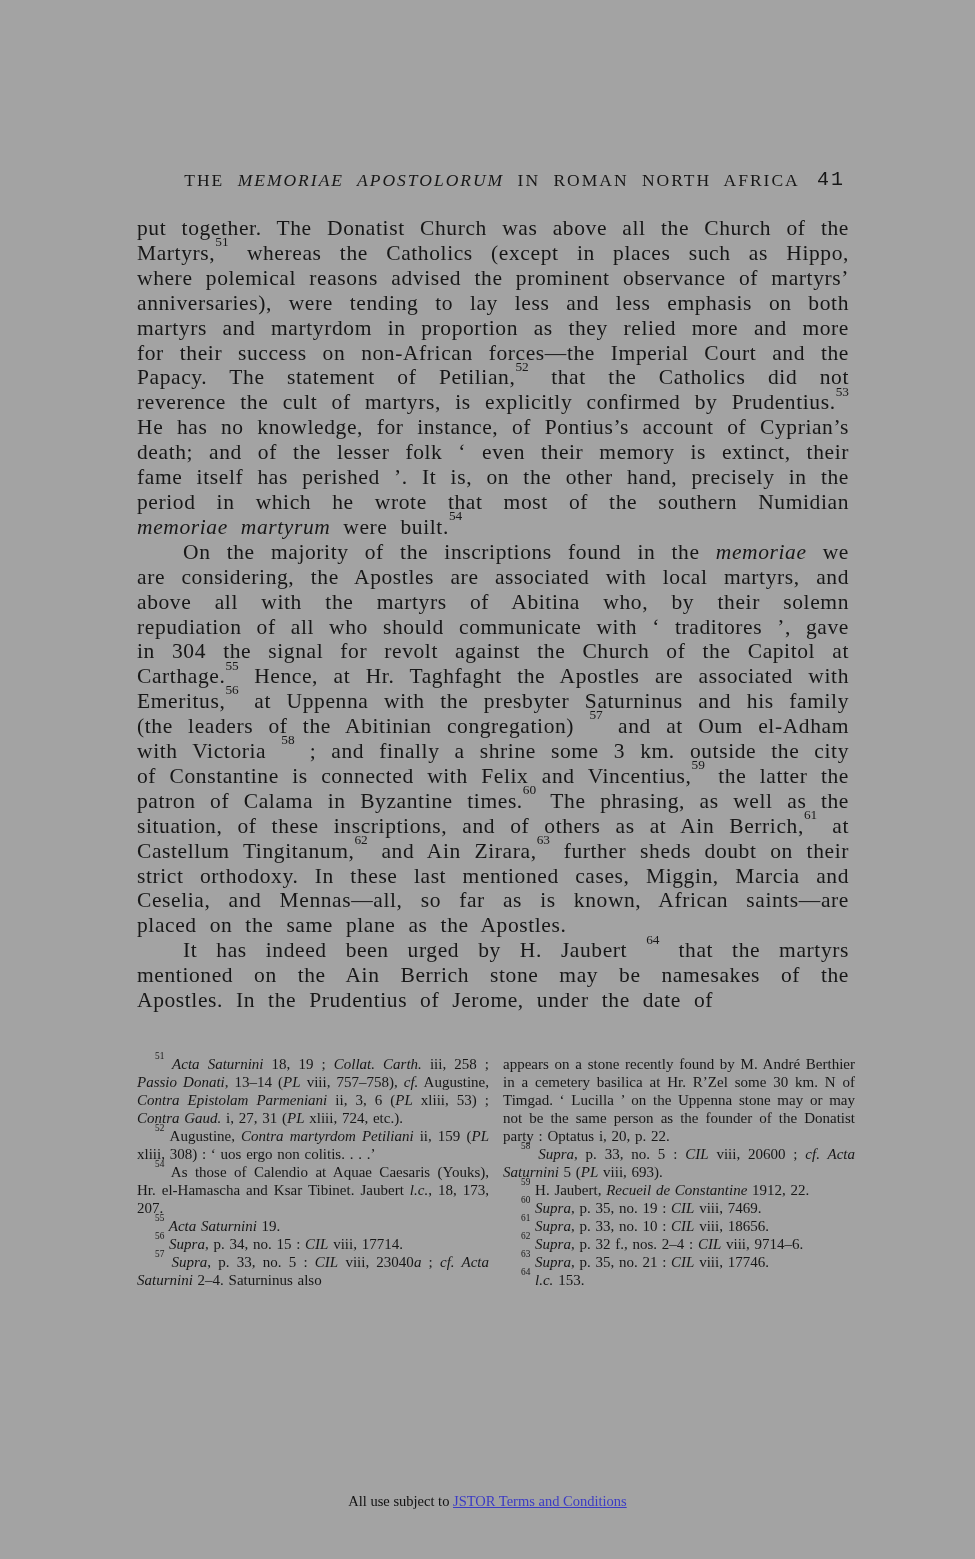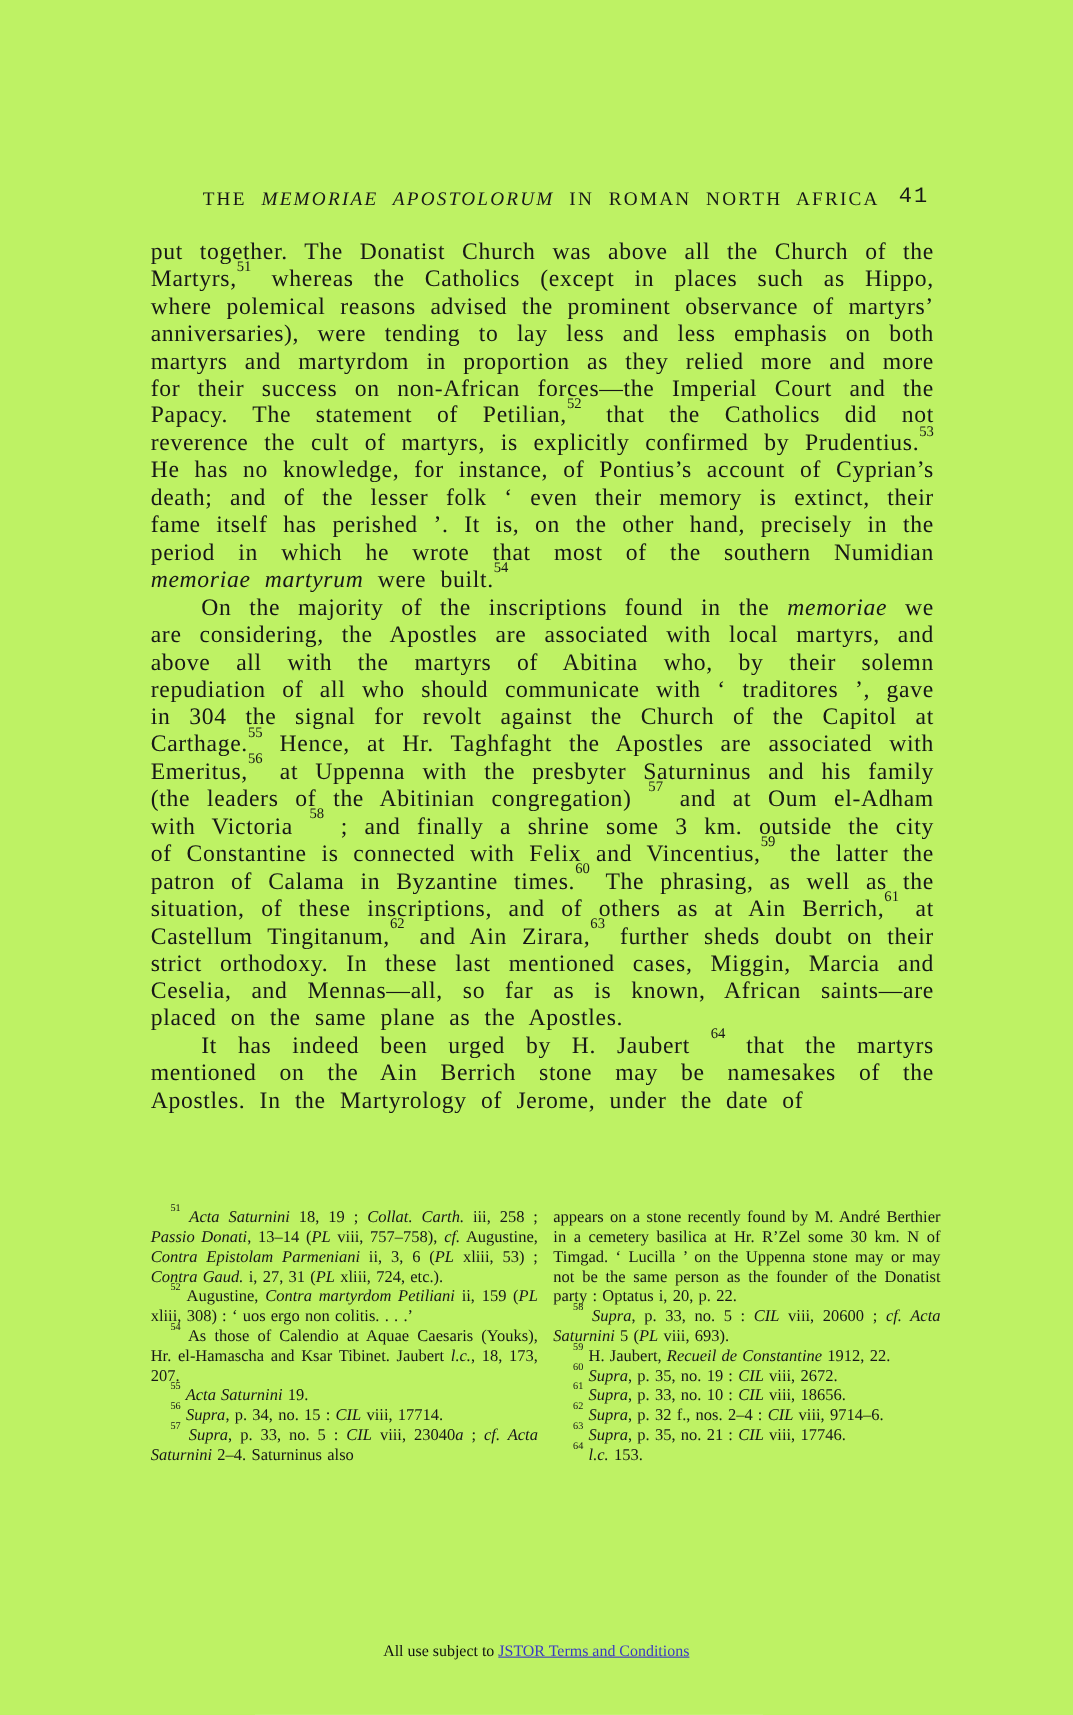--- a/index.html
+++ b/index.html
@@ -1,19 +1,19 @@
 <!DOCTYPE html>
 <html><head>
 <meta charset="utf-8">
 <style>
   html, body { margin:0; padding:0; background:#ffffff; }
   .page {
     position:relative;
     width:975px; height:1559px;
-    background:#bef264;
+    background:#a3a3a3;
     color:#171717;
     font-family:"Liberation Serif", serif;
     overflow:hidden;
   }
   .it { font-style:italic; }
   sup {
     font-size:62%;
     line-height:0;
     position:relative;
     top:-0.42em;
@@ -43,21 +43,21 @@
     font-size:21.5px; line-height:24.9px;
     text-align:justify;
     letter-spacing:0.6px;
     word-spacing:7px;
   }
   .body-text p { margin:0; text-indent:46px; }
   .body-text p.noindent { text-indent:0; }
 
   
   .footnotes {
-    position:absolute; top:1098px; left:137px; width:718px;
+    position:absolute; top:1055px; left:137px; width:718px;
     display:flex; gap:14px;
     font-size:15px; line-height:18px;
     text-align:justify;
     word-spacing:1px;
   }
   .fn-col { width:352px; }
   .fn-col p { margin:0; text-indent:18px; }
   .fn-col p.noindent { text-indent:0; }
 
   
@@ -79,37 +79,37 @@
 <div class="page">
 
   <div class="header">
     <div class="header-title"><span>THE </span><span class="it">MEMORIAE APOSTOLORUM</span><span> IN ROMAN NORTH AFRICA</span></div>
     <div class="page-number">41</div>
   </div>
 
   <div class="body-text">
       <p class="noindent"><span>put together.  The Donatist Church was above all the Church of the Martyrs,</span><sup>51</sup><span> whereas the Catholics (except in places such as Hippo, where polemical reasons advised the prominent observance of martyrs’ anniversaries), were tending to lay less and less emphasis on both martyrs and martyrdom in proportion as they relied more and more for their success on non-African forces—the Imperial Court and the Papacy.  The statement of Petilian,</span><sup>52</sup><span> that the Catholics did not reverence the cult of martyrs, is explicitly confirmed by Prudentius.</span><sup>53</sup><span>  He has no knowledge, for instance, of Pontius’s account of Cyprian’s death; and of the lesser folk ‘ even their memory is extinct, their fame itself has perished ’.  It is, on the other hand, precisely in the period in which he wrote that most of the southern Numidian </span><span class="it">memoriae martyrum</span><span> were built.</span><sup>54</sup></p>
       <p><span>On the majority of the inscriptions found in the </span><span class="it">memoriae</span><span> we are considering, the Apostles are associated with local martyrs, and above all with the martyrs of Abitina who, by their solemn repudiation of all who should communicate with ‘ traditores ’, gave in 304 the signal for revolt against the Church of the Capitol at Carthage.</span><sup>55</sup><span>  Hence, at Hr. Taghfaght the Apostles are associated with Emeritus,</span><sup>56</sup><span> at Uppenna with the presbyter Saturninus and his family (the leaders of the Abitinian congregation) </span><sup>57</sup><span> and at Oum el-Adham with Victoria </span><sup>58</sup><span> ; and finally a shrine some 3 km. outside the city of Constantine is connected with Felix and Vincentius,</span><sup>59</sup><span> the latter the patron of Calama in Byzantine times.</span><sup>60</sup><span>  The phrasing, as well as the situation, of these inscriptions, and of others as at Ain Berrich,</span><sup>61</sup><span> at Castellum Tingitanum,</span><sup>62</sup><span> and Ain Zirara,</span><sup>63</sup><span> further sheds doubt on their strict orthodoxy.  In these last mentioned cases, Miggin, Marcia and Ceselia, and Mennas—all, so far as is known, African saints—are placed on the same plane as the Apostles.</span></p>
-      <p><span>It has indeed been urged by H. Jaubert </span><sup>64</sup><span> that the martyrs mentioned on the Ain Berrich stone may be namesakes of the Apostles.  In the Martyrology of Jerome, under the date of</span></p>
+      <p><span>It has indeed been urged by H. Jaubert </span><sup>64</sup><span> that the martyrs mentioned on the Ain Berrich stone may be namesakes of the Apostles.  In the Prudentius of Jerome, under the date of</span></p>
     </div>
 
   <div class="footnotes">
     <div class="fn-col">
         <p><sup>51</sup><span class="it"> Acta Saturnini</span><span> 18, 19 ; </span><span class="it">Collat. Carth.</span><span> iii, 258 ; </span><span class="it">Passio Donati</span><span>, 13–14 (</span><span class="it">PL</span><span> viii, 757–758), </span><span class="it">cf.</span><span> Augustine, </span><span class="it">Contra Epistolam Parmeniani</span><span> ii, 3, 6 (</span><span class="it">PL</span><span> xliii, 53) ; </span><span class="it">Contra Gaud.</span><span> i, 27, 31 (</span><span class="it">PL</span><span> xliii, 724, etc.).</span></p>
         <p><sup>52</sup><span> Augustine, </span><span class="it">Contra martyrdom Petiliani</span><span> ii, 159 (</span><span class="it">PL</span><span> xliii, 308) :  ‘ uos  ergo  non colitis. . . .’</span></p>
         <p><sup>54</sup><span> As those of Calendio at Aquae Caesaris (Youks), Hr. el-Hamascha and Ksar Tibinet. Jaubert </span><span class="it">l.c.</span><span>, 18, 173, 207.</span></p>
         <p><sup>55</sup><span class="it"> Acta Saturnini</span><span> 19.</span></p>
         <p><sup>56</sup><span class="it"> Supra</span><span>, p. 34, no. 15 : </span><span class="it">CIL</span><span> viii, 17714.</span></p>
         <p><sup>57</sup><span class="it"> Supra</span><span>, p. 33, no. 5 : </span><span class="it">CIL</span><span> viii, 23040</span><span class="it">a</span><span> ; </span><span class="it">cf. Acta Saturnini</span><span> 2–4.  Saturninus also</span></p>
       </div>
     <div class="fn-col">
         <p class="noindent"><span>appears on a stone recently found by M. André Berthier in a cemetery basilica at Hr. R’Zel some 30 km. N of Timgad. ‘ Lucilla ’ on the Uppenna stone may or may not be the same person as the founder of the Donatist party :  Optatus i, 20, p. 22.</span></p>
         <p><sup>58</sup><span class="it"> Supra</span><span>, p. 33, no. 5 : </span><span class="it">CIL</span><span> viii, 20600 ; </span><span class="it">cf. Acta Saturnini</span><span> 5 (</span><span class="it">PL</span><span> viii, 693).</span></p>
         <p><sup>59</sup><span> H. Jaubert, </span><span class="it">Recueil de Constantine</span><span> 1912, 22.</span></p>
-        <p><sup>60</sup><span class="it"> Supra</span><span>, p. 35, no. 19 :  </span><span class="it">CIL</span><span> viii, 2672.</span></p>
+        <p><sup>60</sup><span class="it"> Supra</span><span>, p. 35, no. 19 :  </span><span class="it">CIL</span><span> viii, 7469.</span></p>
         <p><sup>61</sup><span class="it"> Supra</span><span>, p. 33, no. 10 : </span><span class="it">CIL</span><span> viii, 18656.</span></p>
         <p><sup>62</sup><span class="it"> Supra</span><span>, p. 32 f., nos. 2–4 :  </span><span class="it">CIL</span><span> viii, 9714–6.</span></p>
         <p><sup>63</sup><span class="it"> Supra</span><span>, p. 35, no. 21 : </span><span class="it">CIL</span><span> viii, 17746.</span></p>
         <p><sup>64</sup><span class="it"> l.c.</span><span> 153.</span></p>
       </div>
   </div>
 
   <div class="footer">
     <div class="footer-line"><span>All use subject to </span><a href="#" class="footer-link">JSTOR Terms and Conditions</a></div>
   </div>

